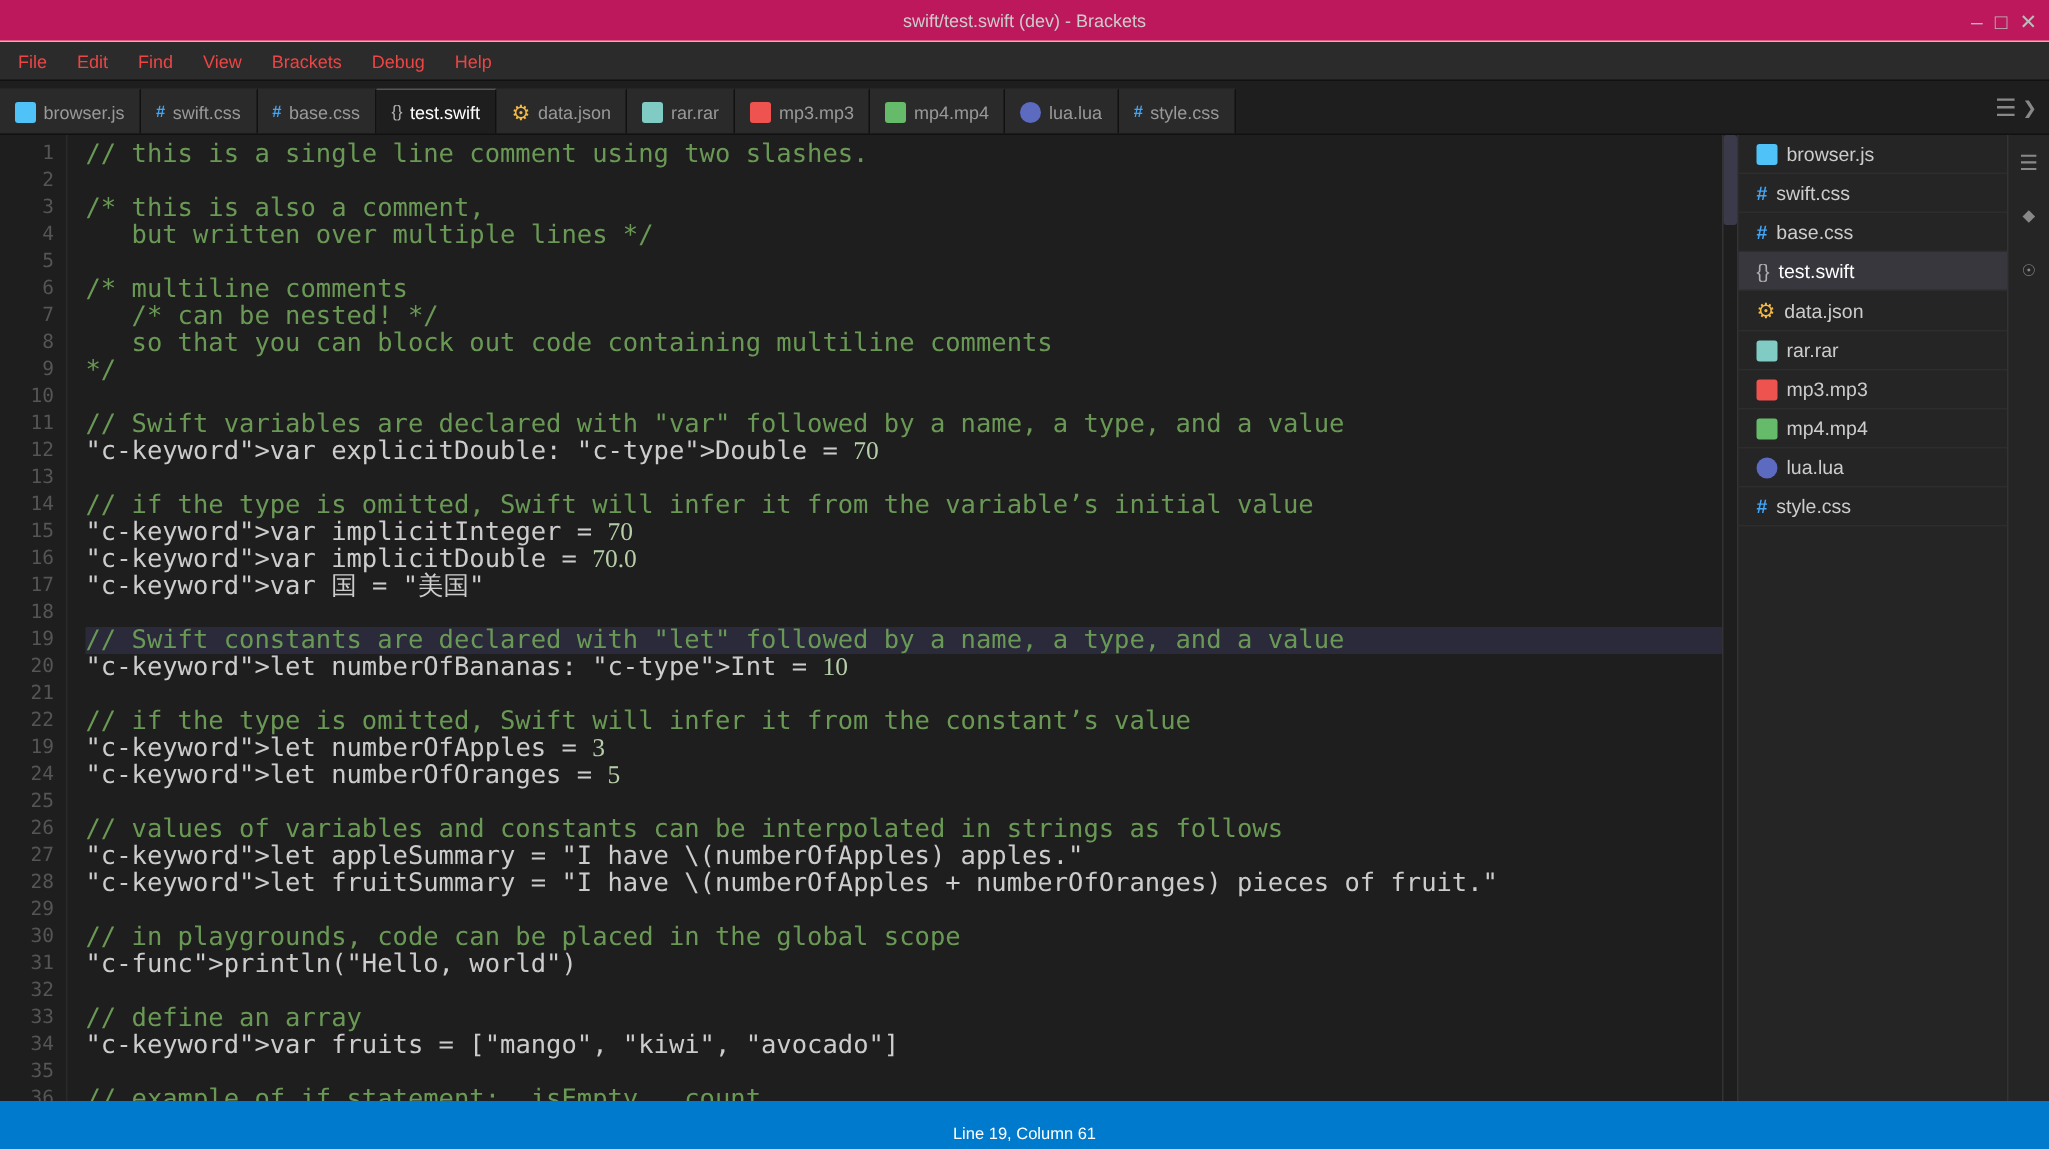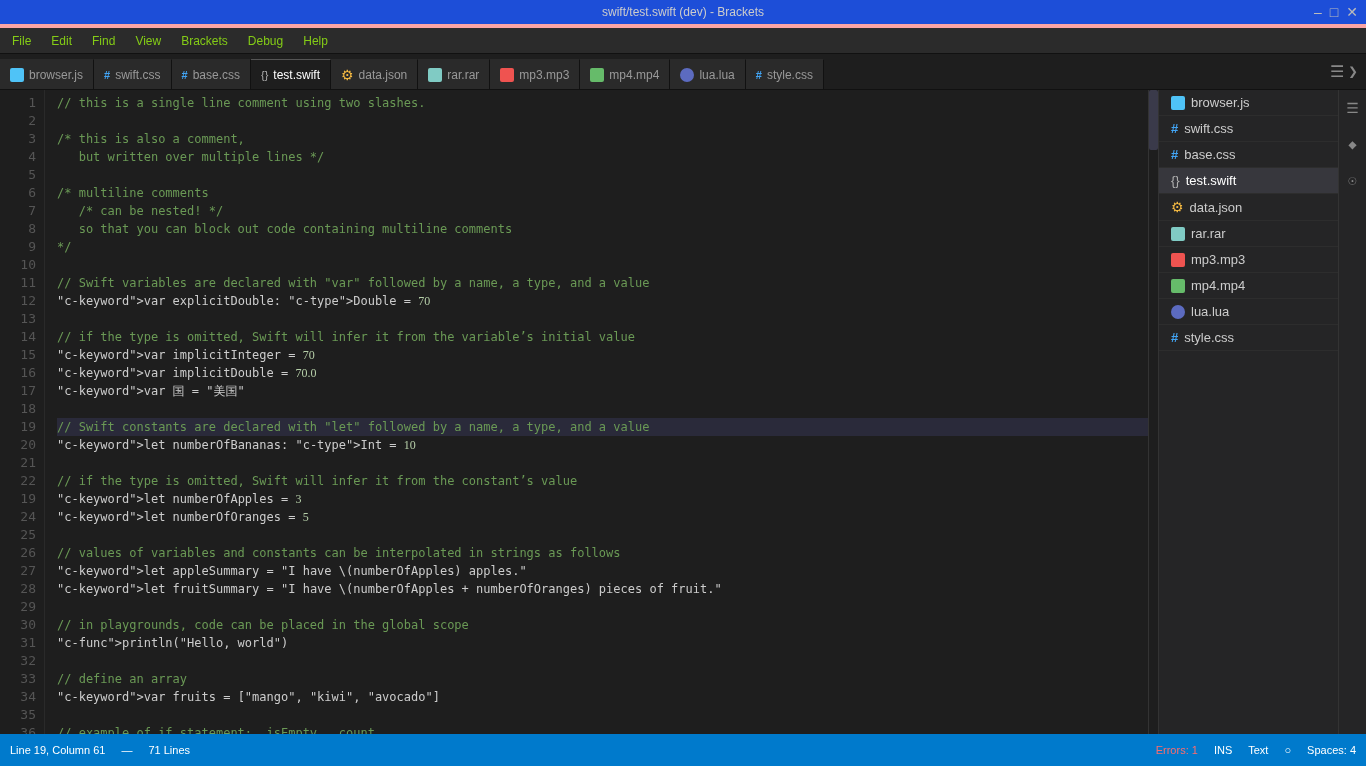--- a/index.html
+++ b/index.html
@@ -1,29 +1,29 @@
 <!DOCTYPE html>
 <html><head>
   <meta charset="utf-8">
   <style>
     * { margin: 0; padding: 0; box-sizing: border-box; }
     body { font-family: 'Consolas', 'Monaco', monospace; background: #1e1e1e; color: #ccc; height: 766px; overflow: hidden; display: flex; flex-direction: column; }
 
     
     .title-bar {
-      background: #1d4ed8;
+      background: #be185d;
       height: 28px;
       display: flex;
       align-items: center;
       justify-content: center;
       color: #ccc;
       font-size: 12px;
       font-family: Arial, sans-serif;
       position: relative;
-      border-bottom: 4px solid #fca5a5;
+      border-bottom: 1px solid #fca5a5;
     }
     .title-bar-controls {
       position: absolute;
       right: 8px;
       display: flex;
       gap: 8px;
       align-items: center;
     }
     .title-bar-control {
       color: #aaa;
@@ -40,21 +40,21 @@
       height: 26px;
       display: flex;
       align-items: center;
       padding: 0 8px;
       border-bottom: 1px solid #111;
       font-family: Arial, sans-serif;
       font-size: 12px;
       gap: 12px;
     }
     .menu-item {
-      color: #84cc16;
+      color: #ef4444;
       cursor: pointer;
       padding: 2px 4px;
     }
 
     
     .tab-bar {
       background: #1e1e1e;
       height: 36px;
       display: flex;
       align-items: flex-end;
@@ -119,21 +119,21 @@
       line-height: 18px;
       padding: 4px 8px 4px 8px;
       text-align: right;
       user-select: none;
       border-right: 1px solid #2a2a2a;
     }
     .line-number { height: 18px; }
     .code-area {
       flex: 1;
       padding: 4px 0 4px 12px;
-      font-size: 12px;
+      font-size: 17px;
       line-height: 18px;
       color: #ccc;
       white-space: pre;
     }
     .code-line {
       height: 18px;
       padding-right: 20px;
     }
     .code-line.active-line {
       background: #2a2a3a;
@@ -199,21 +199,22 @@
     
     .status-bar {
       height: 22px;
       background: #007acc;
       display: flex;
       align-items: center;
       padding: 16px 10px;
       font-family: Arial, sans-serif;
       font-size: 11px;
       color: #fff;
-      gap: 16px;
+      gap: 4px;
+      flex-direction: column;
     }
     .status-bar-right {
       margin-left: auto;
       display: flex;
       gap: 16px;
       align-items: flex-start;
     }
     .status-error { color: #ff6b6b; }
 
     

